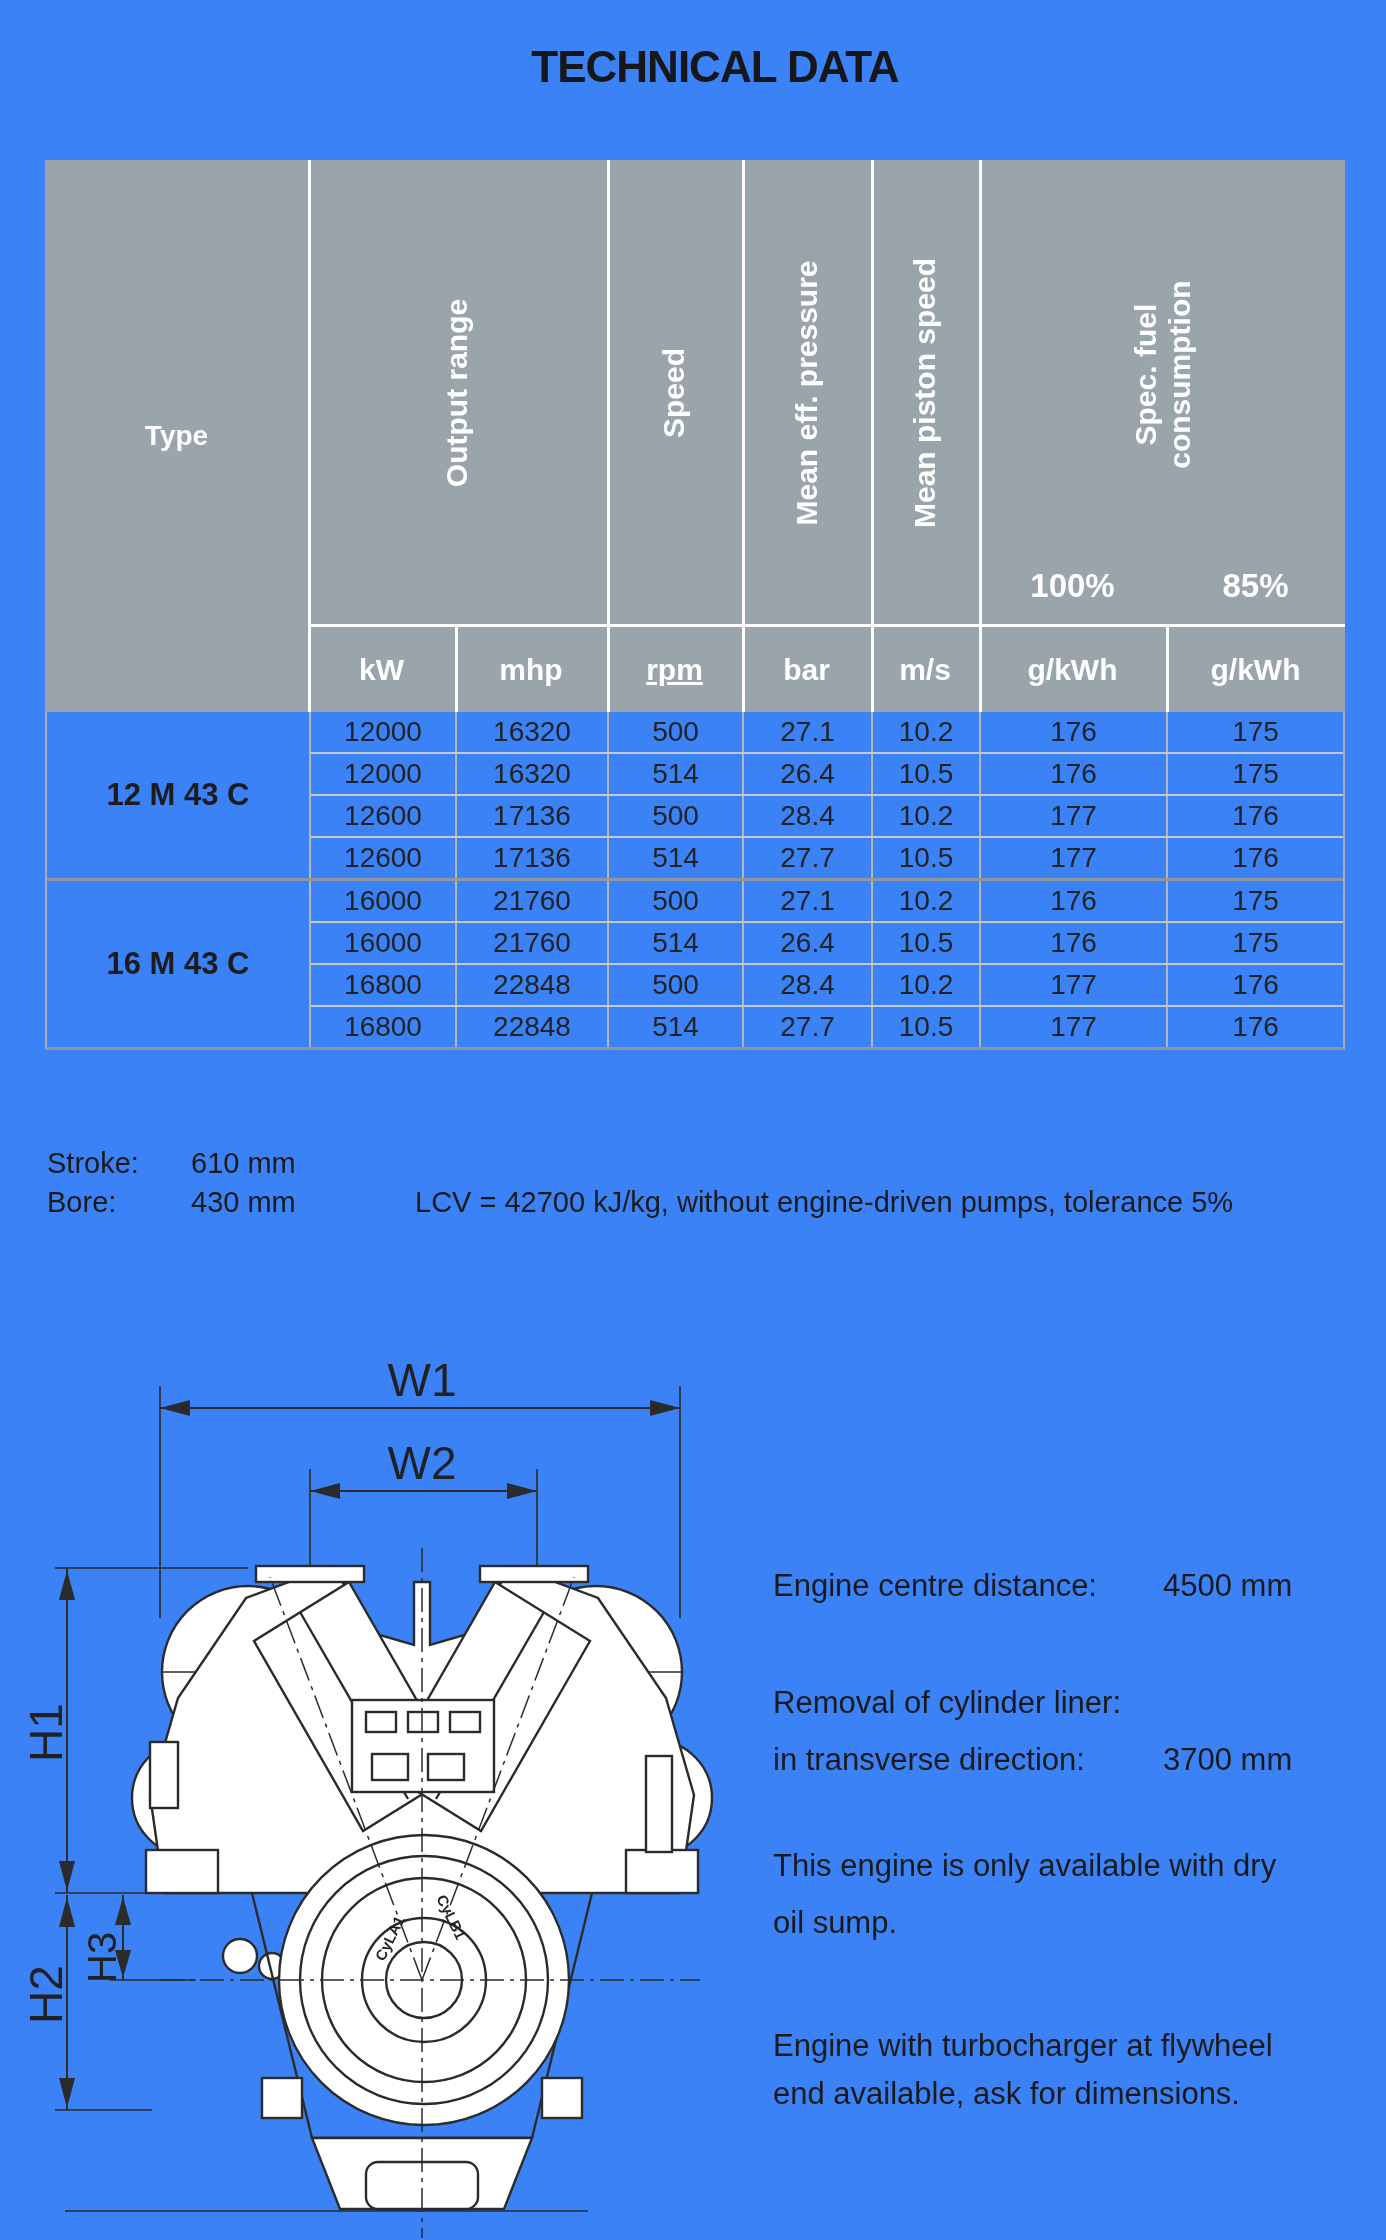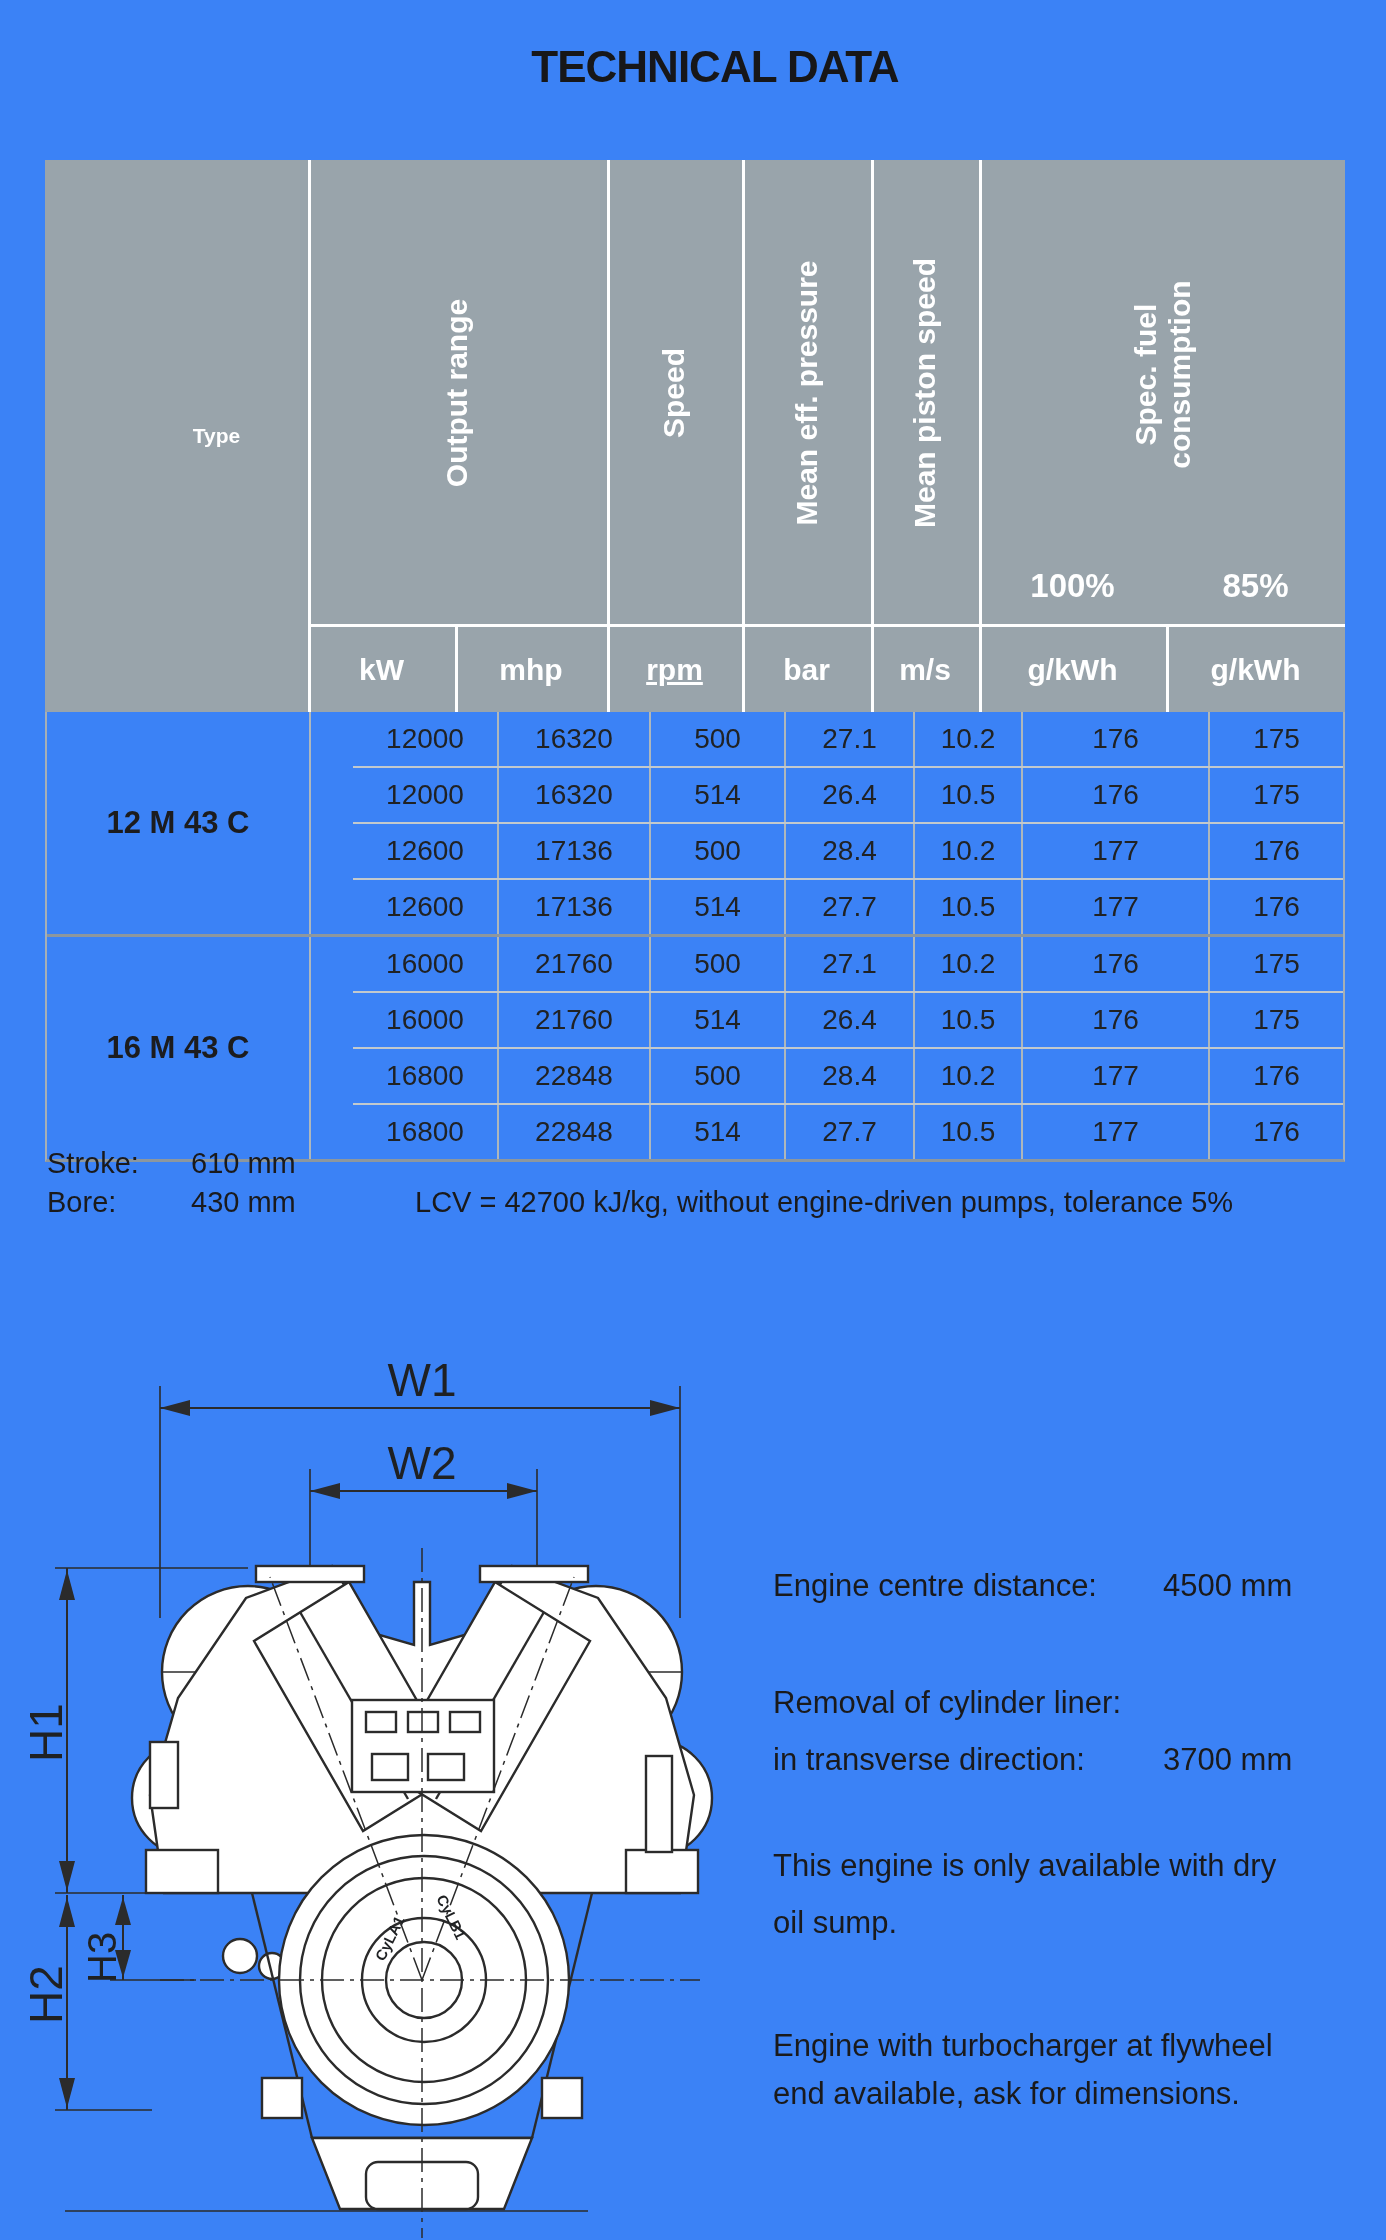--- a/index.html
+++ b/index.html
@@ -10,39 +10,39 @@
   
   .title {
     position:absolute; left:45px; top:42px; width:1340px; text-align:center;
     font-size:44px; font-weight:bold; letter-spacing:-1px; color:#171719;
   }
   
   .thead { position:absolute; left:45px; top:160px; width:1300px; height:552px; background:#99a4ab; }
   .vdiv { position:absolute; width:3px; background:#ffffff; }
   .hdiv { position:absolute; height:3px; background:#ffffff; }
   .hcell { position:absolute; display:flex; align-items:center; justify-content:center; color:#ffffff; font-weight:bold; }
-  .hcell.flat { font-size:21px;padding-left:40px; }
+  .hcell.flat { font-size:28px; }
   .rot  { transform:rotate(-90deg); white-space:nowrap; font-size:30px; }
   .rot2 { transform:rotate(-90deg); text-align:center; line-height:1.12; font-size:30px; }
   .rot2 span { display:block; white-space:nowrap; }
   .loadcell { font-size:33px; }
   .unitcell { font-size:30px; }
   
   .tdata {
     position:absolute; left:45px; top:712px; width:1300px; box-sizing:border-box;
     border-left:2px solid #a6afb5; border-right:2px solid #a6afb5; border-bottom:3px solid #8d979e;
   }
   .group { display:flex; }
   .group + .group { border-top:3px solid #8d979e; }
   .gtype {
     width:262px; flex:none; display:flex; align-items:center; justify-content:center;
     font-weight:bold; font-size:31px; border-right:2px solid #aeb7bc; color:#1c1c1e;
   }
   .grows { flex:1; min-width:0; }
-  .row { display:flex; height:54px;margin-left:42px; }
+  .row { display:flex; height:40px; }
   .row + .row { border-top:2px solid #c2c9cd; }
   .cell {
     box-sizing:border-box; display:flex; align-items:center; justify-content:center;
     font-size:28px; color:#202224; border-right:2px solid #aeb7bc;
   }
   .c1{width:146px;} .c2{width:152px;} .c3{width:135px;} .c4{width:129px;}
   .c5{width:108px;} .c6{width:187px;} .c7{flex:1; border-right:none;}
   
   .note-line { position:absolute; font-size:29px; white-space:nowrap; color:#1a1a1c; }
   .note-label { display:inline-block; width:144px; }

